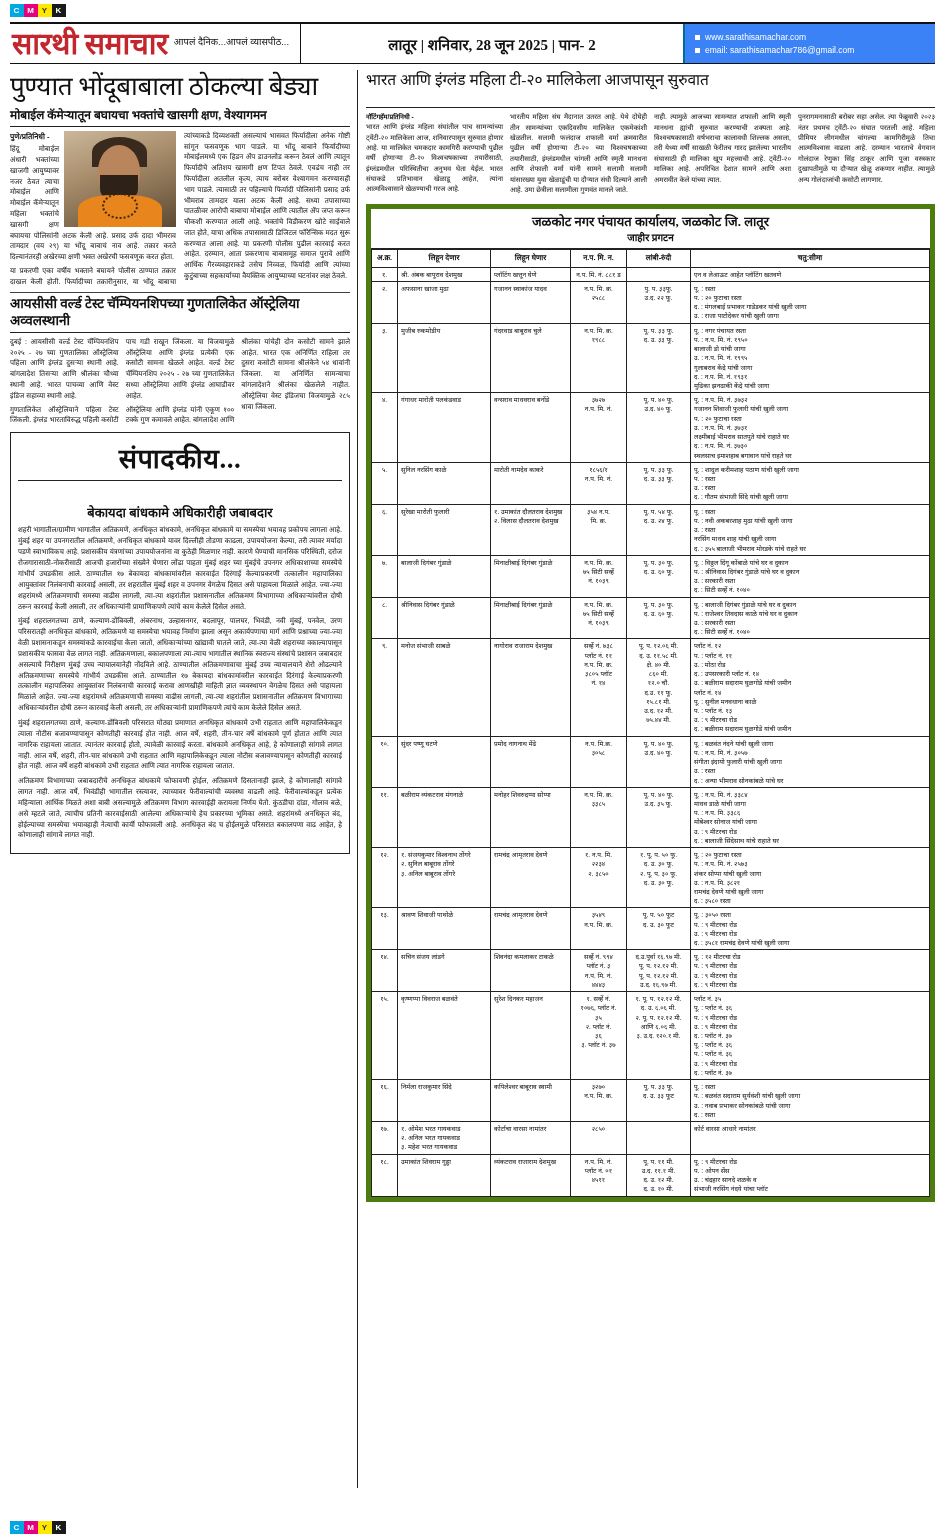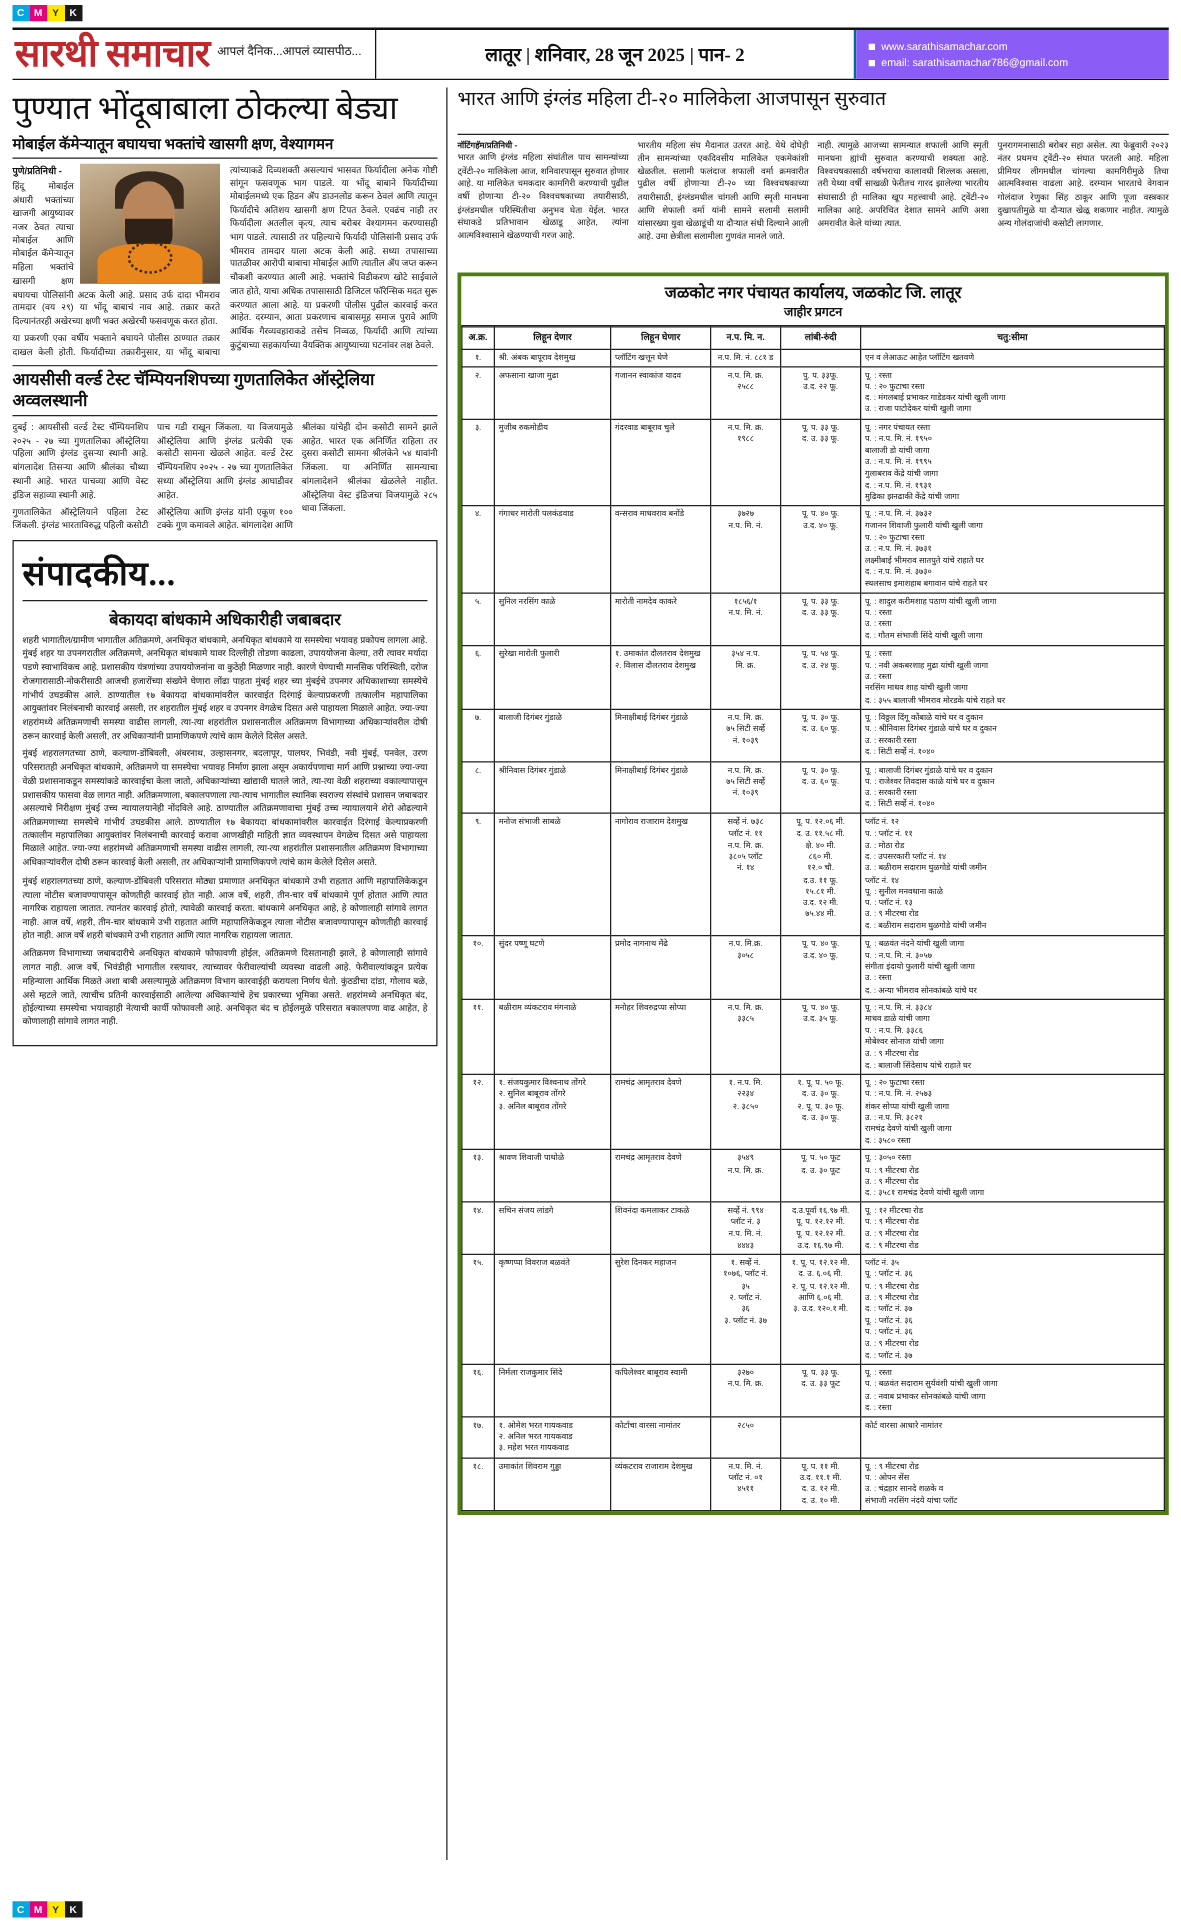--- a/index.html
+++ b/index.html
@@ -71,21 +71,21 @@
     align-items: center;
     justify-content: center;
     font-family: "Liberation Serif", serif;
     font-size: 15px;
     font-weight: bold;
     border-left: 1px solid #111;
     border-right: 2px solid #0369a1;
   }
   .mast-right {
     width: 250px;
-    background: #8b5cf6;
+    background: #3b82f6;
     color: #fff;
     display: flex;
     flex-direction: column;
     justify-content: center;
     gap: 3px;
     padding-left: 10px;
     font-size: 8.5px;
   }
   .mast-right div { display: flex; align-items: center; gap: 5px; }
   .sq { width: 5px; height: 5px; background: #fff; display: inline-block; }
@@ -182,35 +182,36 @@
   
   .edit-box {
     border: 1px solid #222;
     margin-top: 6px;
     padding: 6px 7px 8px;
   }
   .edit-logo {
     font-family: "Liberation Serif", serif;
     font-size: 27px;
     font-weight: bold;
+    text-align: center;
     letter-spacing: 0.5px;
     border-bottom: 1px solid #222;
     padding-bottom: 4px;
-    margin-bottom: 5px;
+    margin-bottom: 22px;
   }
   .edit-head {
     font-family: "Liberation Serif", serif;
     font-size: 13px;
     font-weight: bold;
     text-align: center;
     margin-bottom: 4px;
   }
   .edit-body { font-size: 7.05px; line-height: 1.55; text-align: justify; }
   .edit-body p { margin: 0 0 3.5px; }
-  .tbl-wrap { border: 3px solid #4d7c0f; margin-top: 20px; }
+  .tbl-wrap { border: 5px solid #4d7c0f; margin-top: 6px; }
   .tbl-head {
     border-bottom: 1px solid #222;
     padding: 3px 0 4px;
   }
   .tbl-head .l1 { font-size: 13px; font-weight: bold; text-align: center; font-family: "Liberation Serif", serif; }
   .tbl-head .l2 { font-size: 10px; font-weight: bold; text-align: center; font-family: "Liberation Serif", serif; }
   table.grid { width: 100%; border-collapse: collapse; table-layout: fixed; }
   table.grid th, table.grid td {
     border: 1px solid #222;
     font-size: 6.5px;

